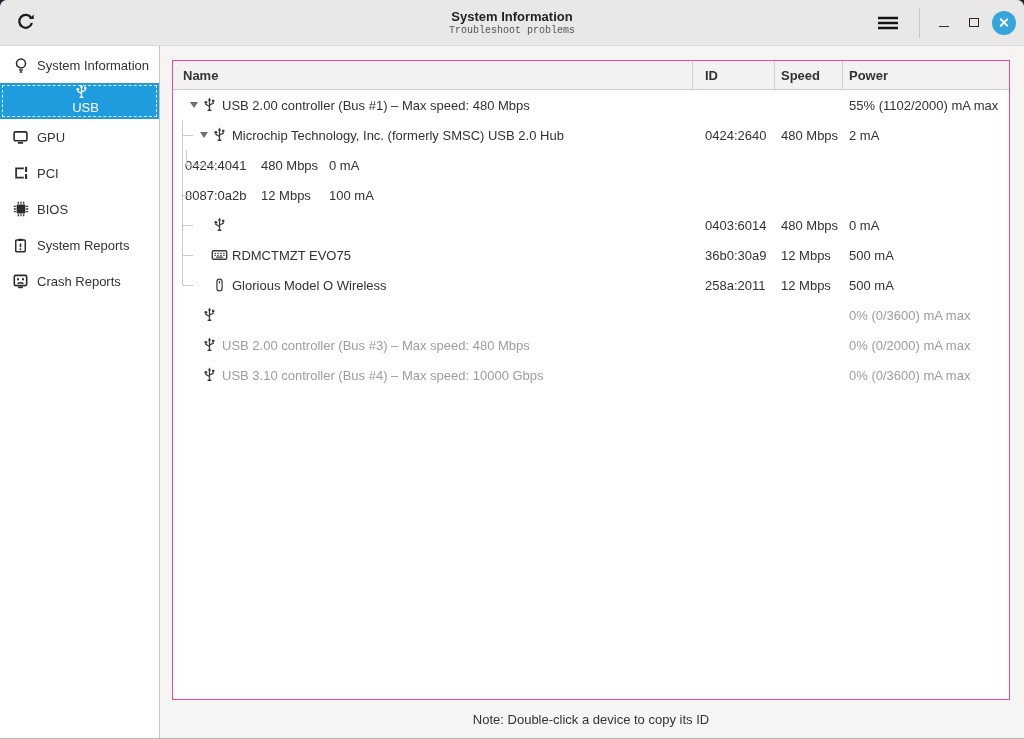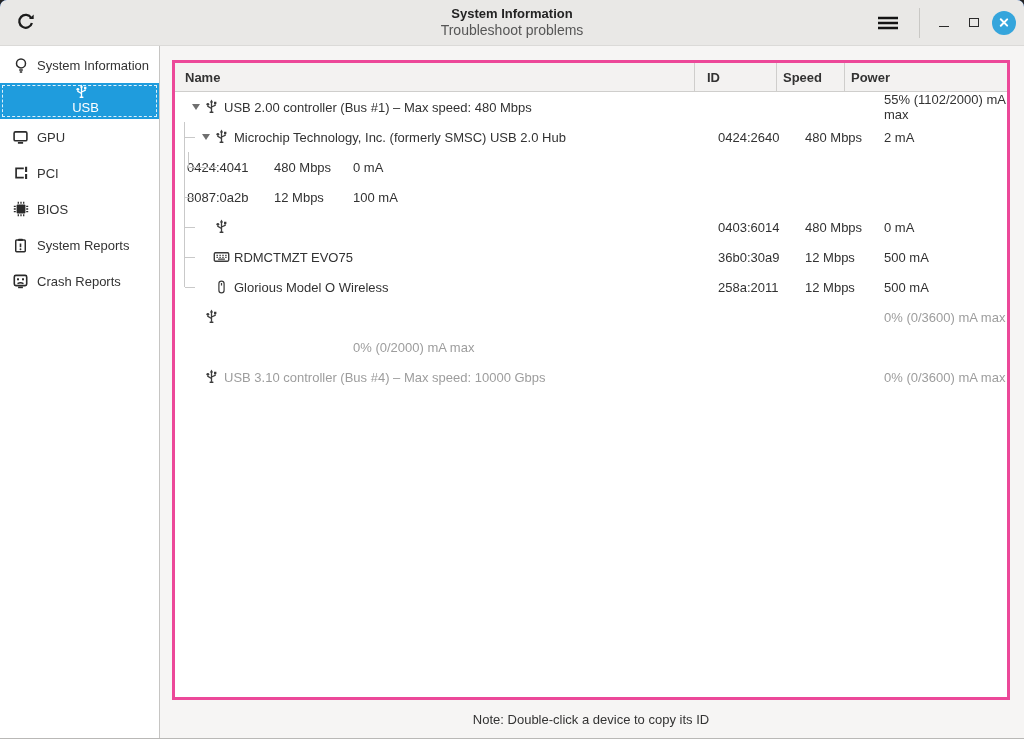--- a/index.html
+++ b/index.html
@@ -6,49 +6,49 @@
   *{box-sizing:border-box;}
   .window{width:1024px;height:739px;background:#3b82f6;border-radius:7px 7px 0 0;overflow:hidden;
           display:flex;flex-direction:column;border-bottom:1px solid #b9b8b6;}
   
   .titlebar{height:46px;flex:0 0 46px;background:#e9e8e6;position:relative;display:flex;align-items:center;
             border-bottom:1px solid #dbdad8;}
   .tb-btn{background:none;border:none;padding:0;display:flex;align-items:center;justify-content:center;cursor:pointer;color:#1c1c1c;}
   .refresh-btn{width:38px;height:38px;margin-left:6px;}
   .tb-center{position:absolute;left:50%;top:50%;transform:translate(-50%,-50%);text-align:center;line-height:1.25;}
   .tb-title{font-size:13px;font-weight:700;color:#232323;}
-  .tb-subtitle{font-size:14px;color:#565656;}
+  .tb-subtitle{font-size:10px;color:#565656;font-family:Liberation Mono, monospace;}
   .tb-right{margin-left:auto;display:flex;align-items:center;padding-right:8px;}
   .menu-btn{width:40px;height:36px;}
   .tb-sep{width:1px;height:30px;background:#c9c8c5;margin:0 9px 0 11px;}
   .win-btn{width:24px;height:24px;margin:0 3px;}
   .min-glyph{width:10px;height:0;border-bottom:1.6px solid #2b2b2b;margin-top:8px;}
   .max-glyph{width:10px;height:9px;border:1.5px solid #2b2b2b;}
   .close-btn{width:24px;height:24px;border-radius:50%;background:var(--close-bg,#35a5dc);margin-left:3px;}
   .close-x{position:relative;width:10px;height:10px;}
   .close-x::before,.close-x::after{content:"";position:absolute;left:4.2px;top:-0.5px;width:1.8px;height:11px;background:#fff;border-radius:1px;}
   .close-x::before{transform:rotate(45deg);}  .close-x::after{transform:rotate(-45deg);}
   
   .main{flex:1;display:flex;min-height:0;}
   .sidebar{width:160px;flex:0 0 160px;background:#ffffff;border-right:1px solid #c6c5c3;padding-top:1px;}
   .side-item{height:36px;display:flex;align-items:center;padding-left:12px;font-size:13px;color:#333;cursor:pointer;}
   .side-item .icn{width:17px;height:17px;margin-right:8px;display:flex;align-items:center;justify-content:center;color:#2b2b2b;}
   .side-item.selected{background:var(--accent,#1f9cdd);color:#fff;outline:1px dashed rgba(255,255,255,.85);outline-offset:-3px;flex-direction:column;}
   .side-item.selected .icn{color:#fff;}
   
   .content{flex:1;display:flex;flex-direction:column;padding:14px 14px 0 12px;min-width:0;background:#f6f5f4;}
-  .dev-table{background:#fff;border:3px solid #ec4899;height:640px;flex:0 0 640px;position:relative;overflow:hidden;}
+  .dev-table{background:#fff;border:1px solid #ec4899;height:640px;flex:0 0 640px;position:relative;overflow:hidden;}
   .thead{display:flex;height:29px;background:#f3f2f1;border-bottom:1px solid #cfcecc;font-size:13px;font-weight:700;color:#333;}
   .th{display:flex;align-items:center;border-right:1px solid #cfcecc;}
   .th:last-child{border-right:none;}
   .col-name{width:520px;flex:0 0 520px;padding-left:10px;}
   .col-id{width:82px;flex:0 0 82px;padding-left:12px;}
   .col-speed{width:68px;flex:0 0 68px;padding-left:6px;}
   .col-power{flex:1;padding-left:6px;min-width:0;}
-  .row{display:flex;height:30px;align-items:center;font-size:13px;color:#323232;cursor:default;gap:11px;}
+  .row{display:flex;height:30px;align-items:center;font-size:13px;color:#323232;cursor:default;}
   .row .col-name{display:flex;align-items:center;min-width:0;}
   .indent{flex:0 0 auto;}
   .exp-slot{width:13px;flex:0 0 13px;display:flex;align-items:center;justify-content:center;}
   .tri{width:0;height:0;border-left:4.5px solid transparent;border-right:4.5px solid transparent;border-top:6px solid #6f6f6f;}
   .dev-icn{width:17px;flex:0 0 17px;height:16px;margin:0 4px 0 1px;display:flex;align-items:center;justify-content:center;color:#3c3c3c;}
   .nm{white-space:nowrap;overflow:hidden;text-overflow:ellipsis;padding-right:6px;}
   .row.dimmed .nm,.row.dimmed .col-id,.row.dimmed .col-speed,.row.dimmed .col-power{color:var(--dim,#9d9d9d);}
   .guides{position:absolute;left:0;top:0;pointer-events:none;}
   .note{flex:1;display:flex;align-items:center;justify-content:center;font-size:13px;color:#333;}
   svg{display:block;}
@@ -309,20 +309,38 @@
                     <rect x="10.7" y="2.4" width="2.5" height="2.5" fill="currentColor"></rect>
                     <rect x="5.9" y="12.7" width="4.2" height="1.7" rx="0.5" fill="currentColor"></rect>
                   </svg>
                 </span>
               </div>
               <div class="col-id"></div>
               <div class="col-speed"></div>
               <div class="col-power">0% (0/3600) mA max</div>
             </div>
             <div class="row dimmed">
+              <div class="col-name">
+                <span class="indent" style="width: 4px;"></span>
+                <span class="exp-slot"></span>
+                <span class="dev-icn">
+                  <svg width="15" height="16" viewBox="0 0 16 16">
+                    <g fill="none" stroke="currentColor" stroke-width="1.4">
+                      <path d="M8 2.5 V13.2"></path>
+                      <path d="M8 9.6 L4.1 7.4 V6.4"></path>
+                      <path d="M8 8 L11.9 6.1 V5"></path>
+                    </g>
+                    <path d="M8 0 L6.2 3.1 H9.8 Z" fill="currentColor"></path>
+                    <circle cx="4.1" cy="5.1" r="1.5" fill="currentColor"></circle>
+                    <rect x="10.7" y="2.4" width="2.5" height="2.5" fill="currentColor"></rect>
+                    <rect x="5.9" y="12.7" width="4.2" height="1.7" rx="0.5" fill="currentColor"></rect>
+                  </svg>
+                </span>
+                <span class="nm">USB 2.00 controller (Bus #3) – Max speed: 480 Mbps</span>
+              </div>
               <div class="col-id"></div>
               <div class="col-speed"></div>
               <div class="col-power">0% (0/2000) mA max</div>
             </div>
             <div class="row dimmed">
               <div class="col-name">
                 <span class="indent" style="width: 4px;"></span>
                 <span class="exp-slot"></span>
                 <span class="dev-icn">
                   <svg width="15" height="16" viewBox="0 0 16 16">

